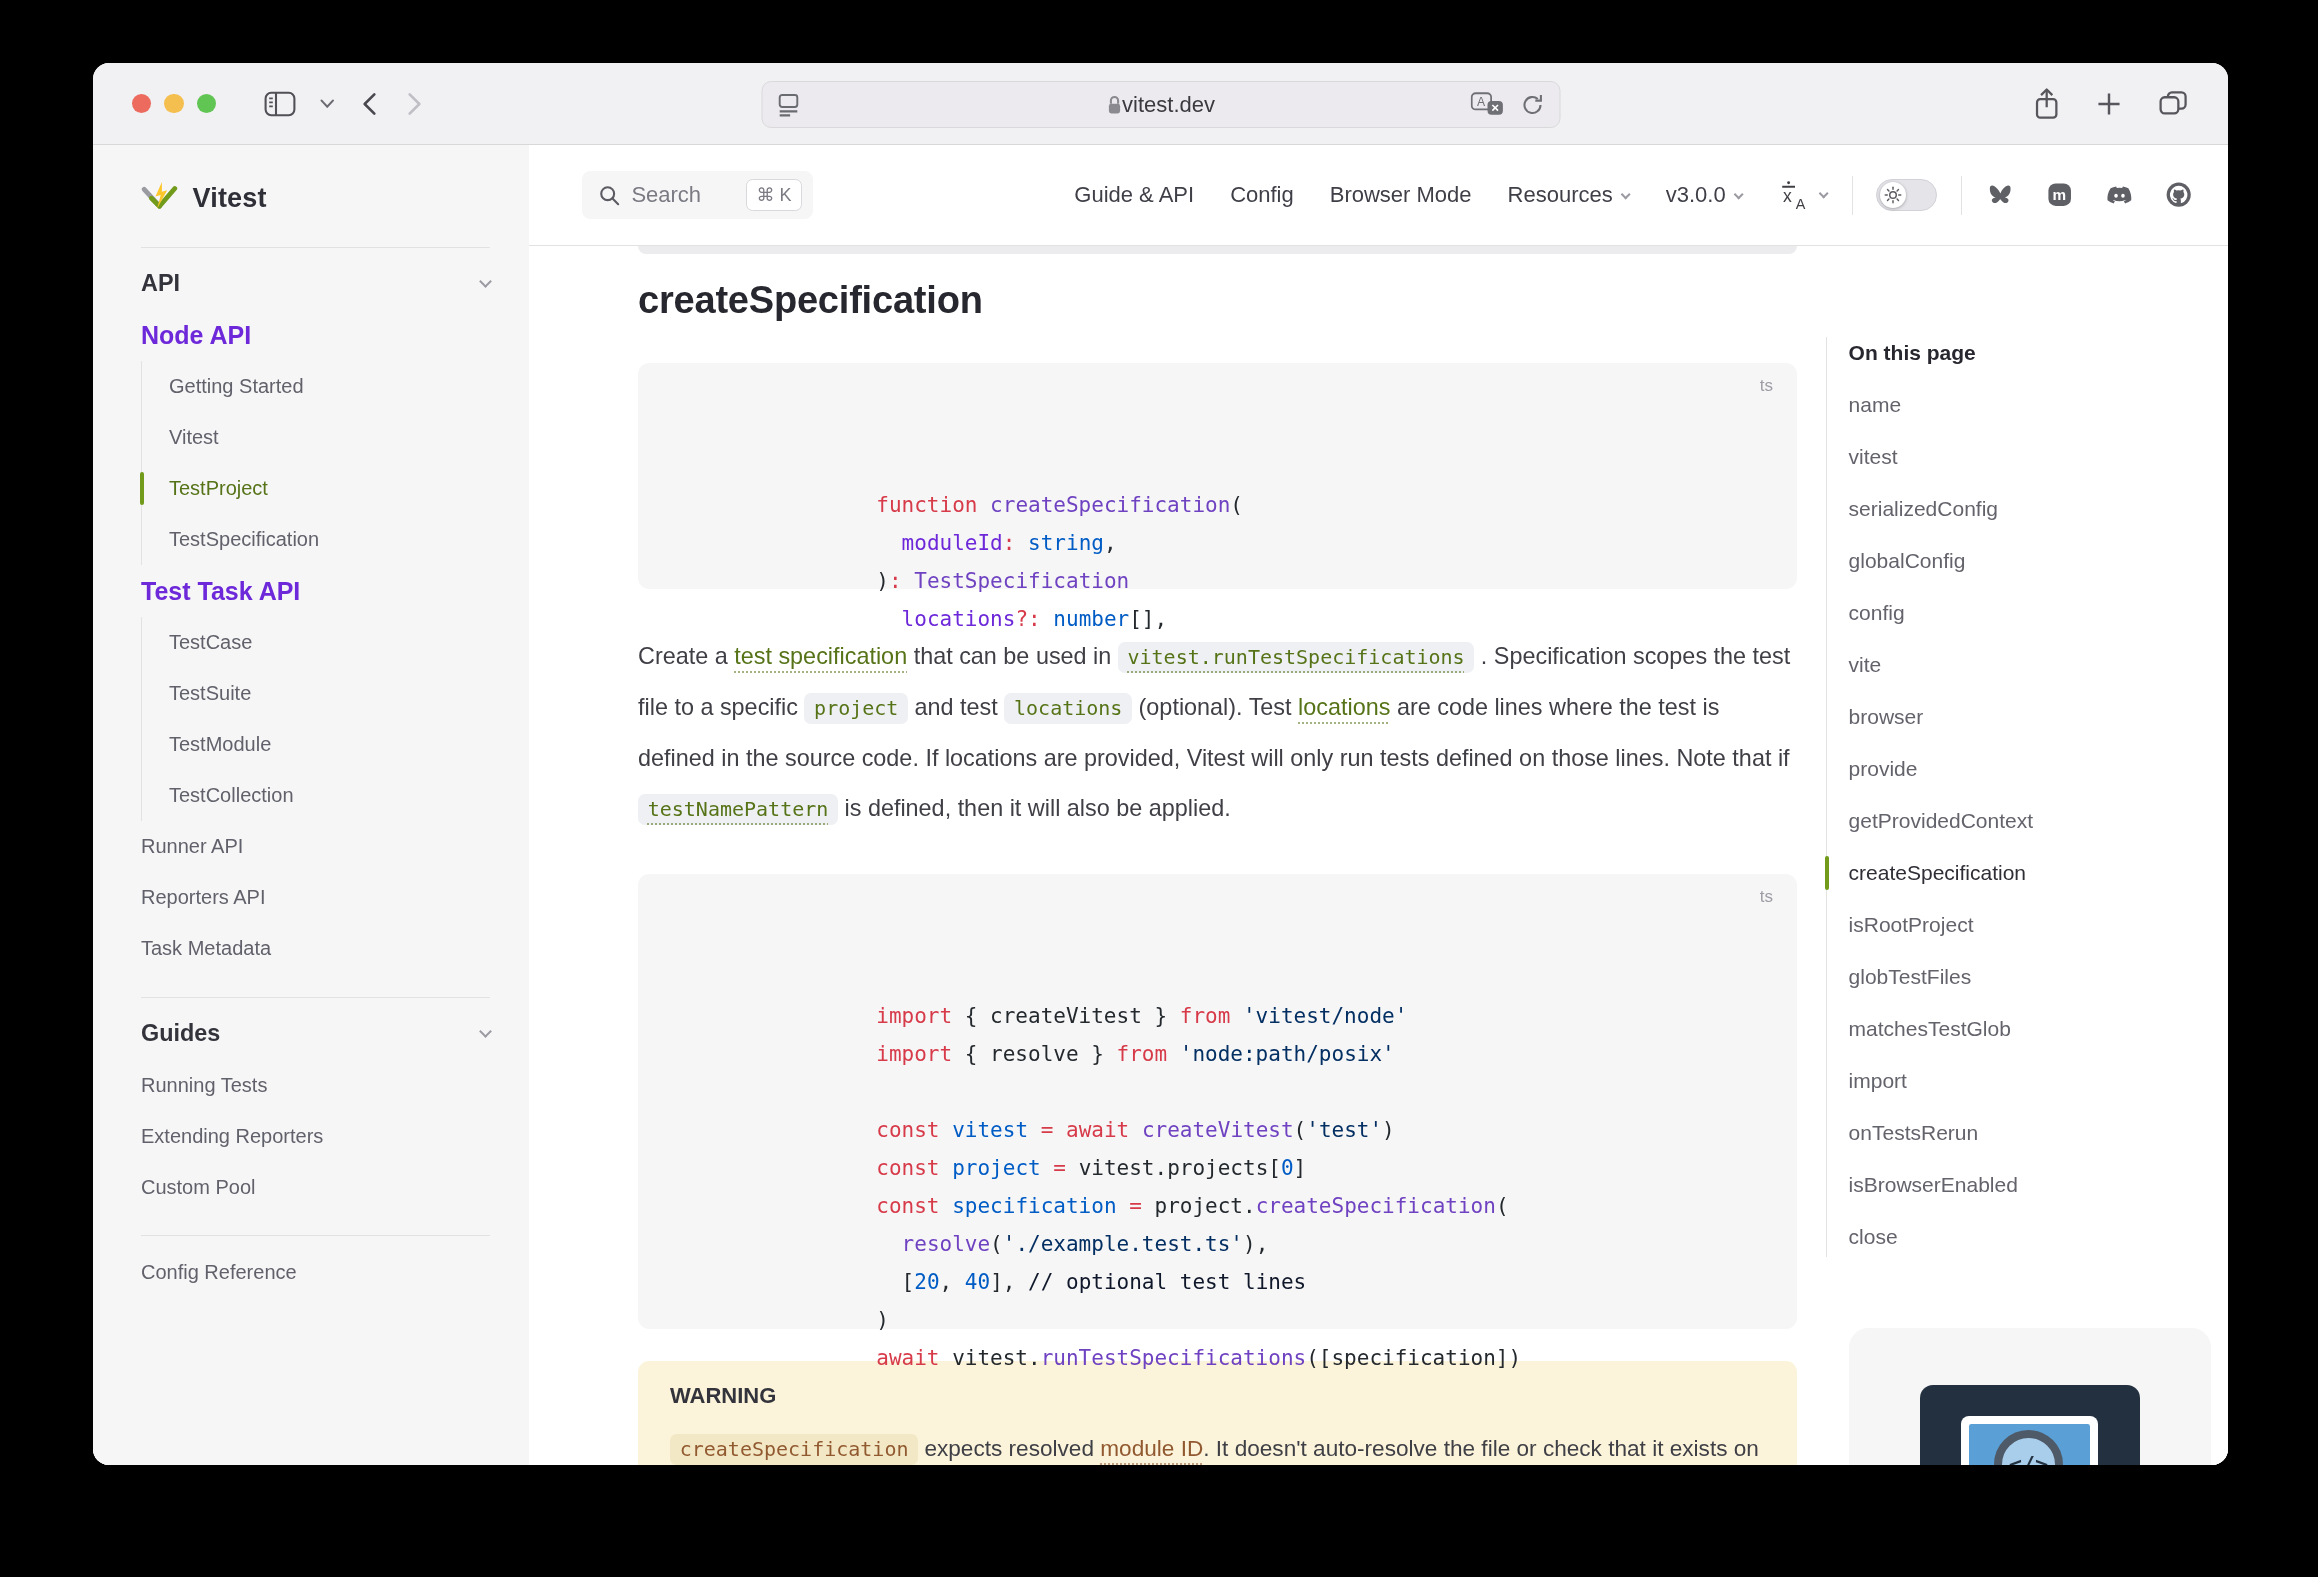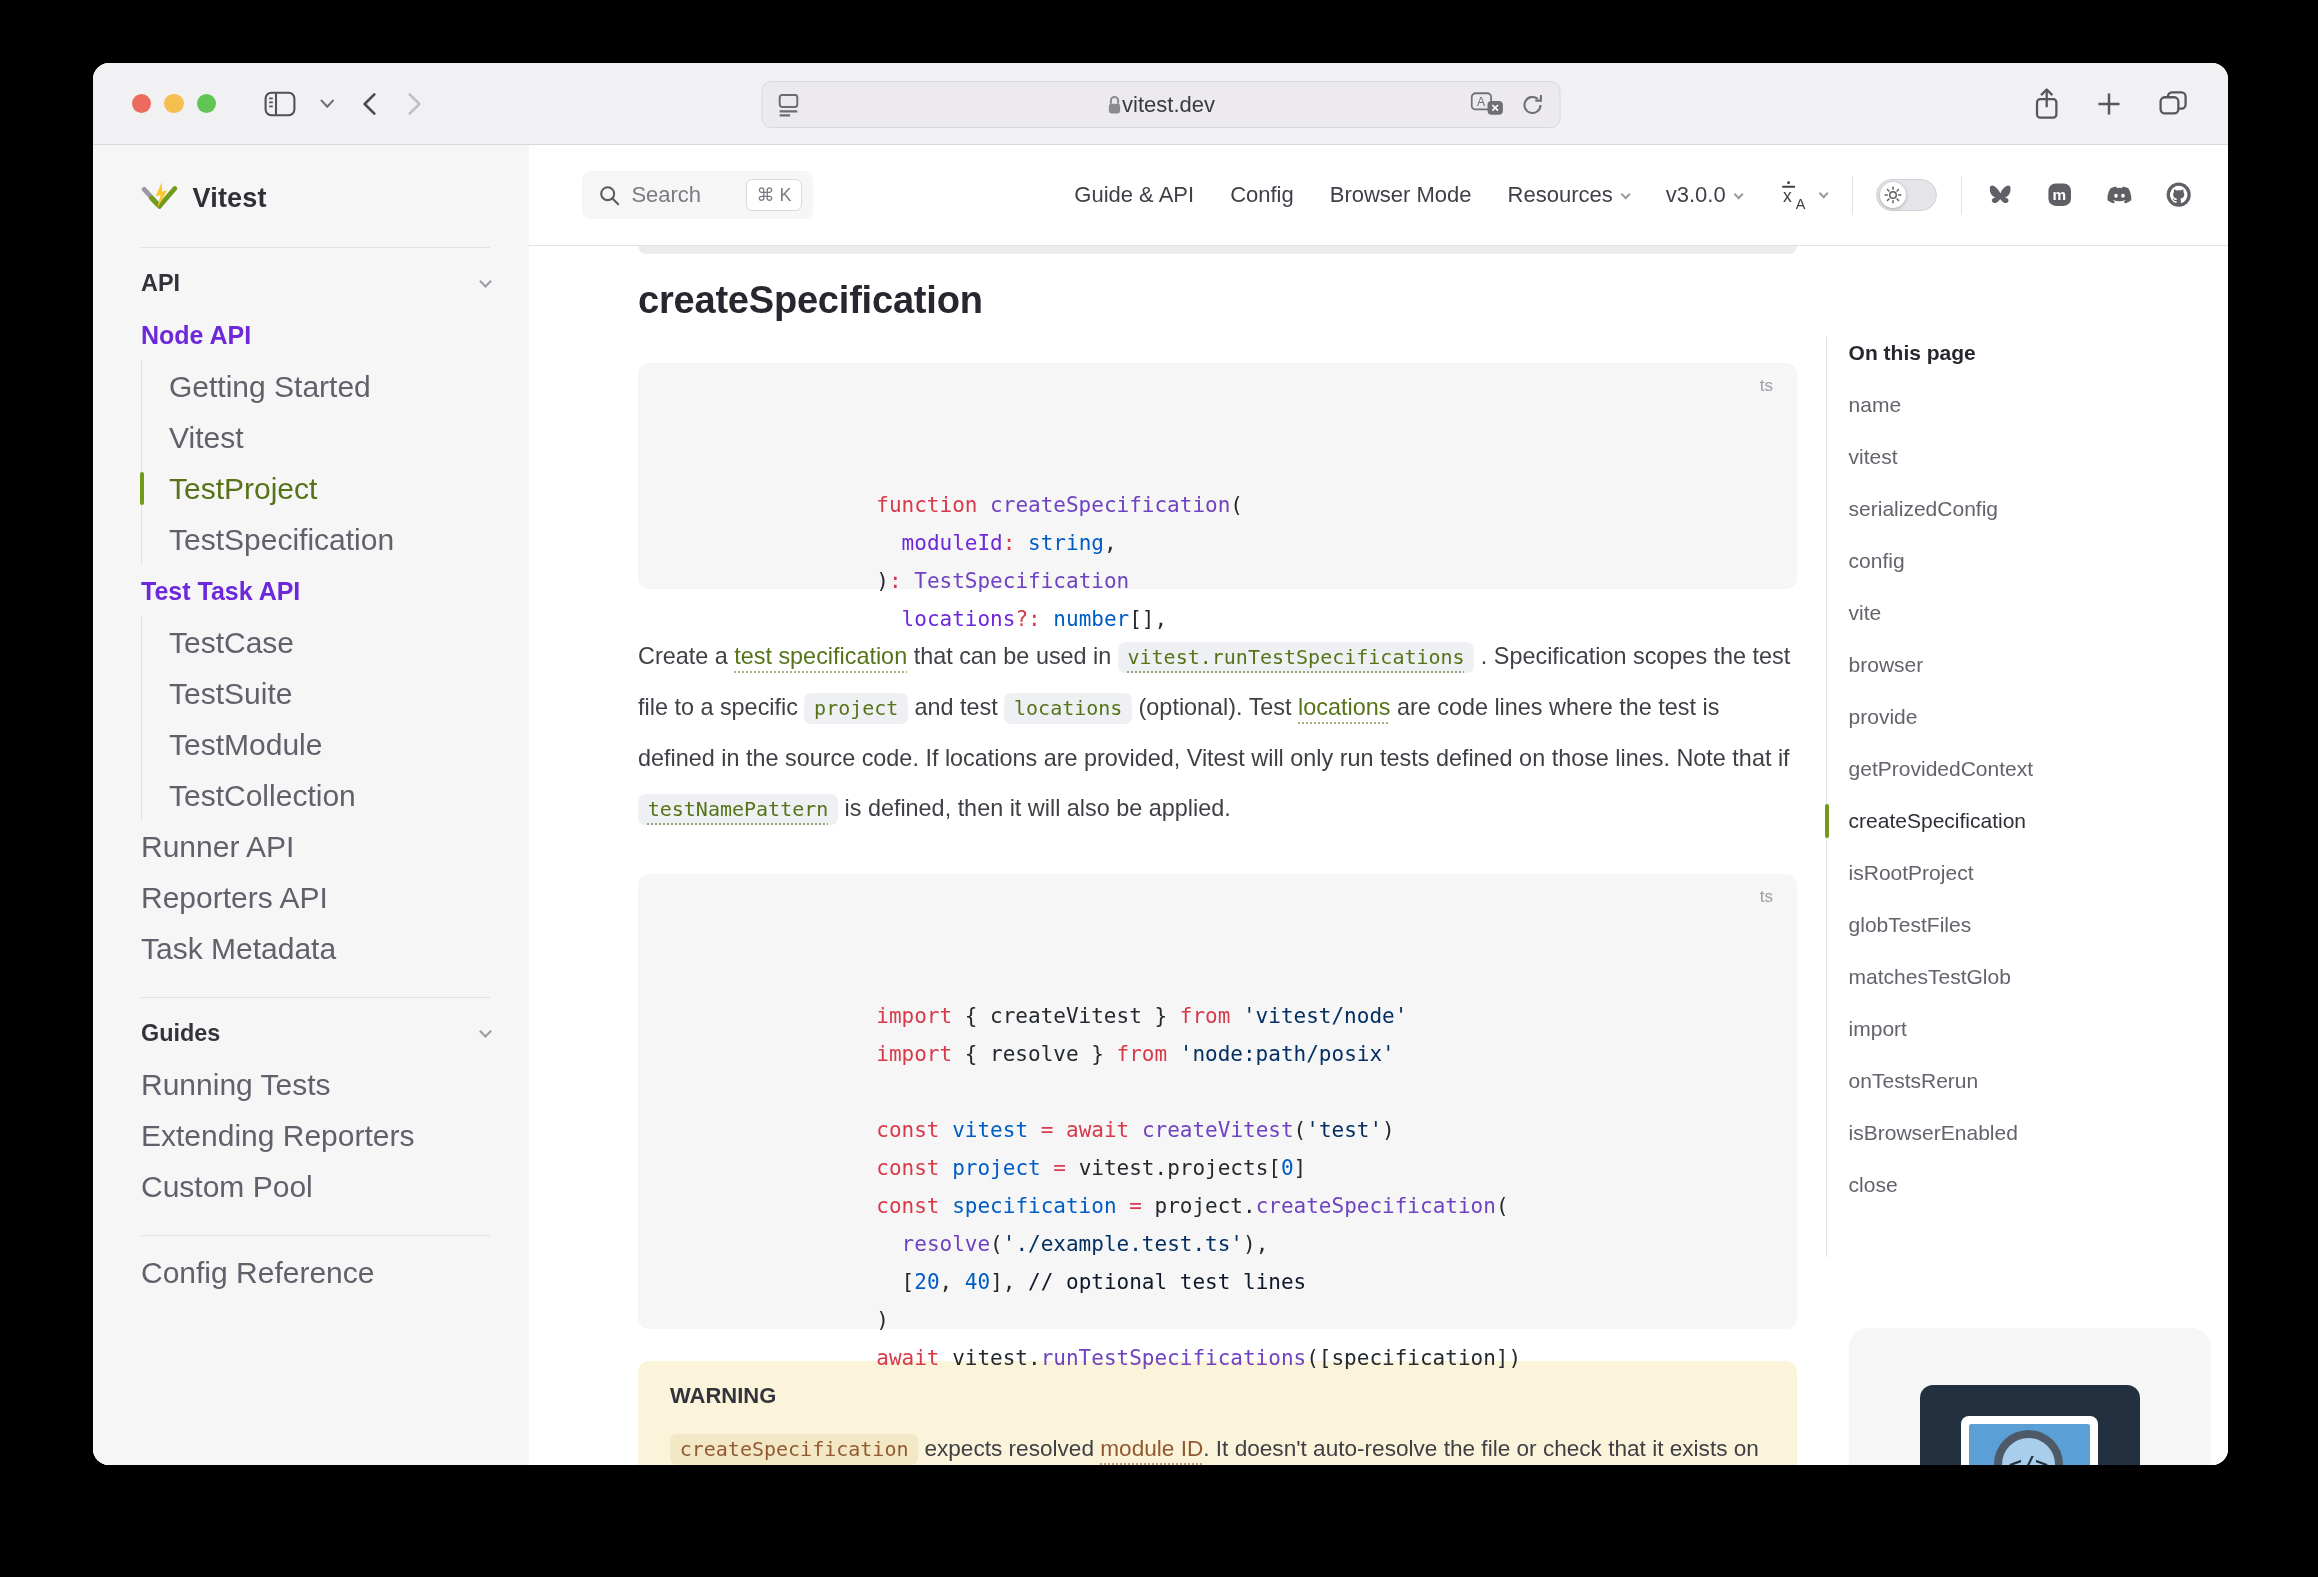--- a/index.html
+++ b/index.html
@@ -34,21 +34,21 @@
   
   .sidebar { position:absolute; left:0; top:0; bottom:0; width:436px; background:#f6f6f7; padding:0 39px 0 48px; }
   .logo-row { display:flex; align-items:center; gap:14.5px; margin-top:31px; height:45px; }
   .logo-text { font-size:27px; font-weight:700; color:#2f2f38; letter-spacing:0.2px; }
   .sb-divider { height:0.8px; background:#e2e2e3; margin-top:26px; }
   .sb-sect-row { display:flex; align-items:center; justify-content:space-between; height:52px; margin-top:9.7px;
                  font-size:23.4px; font-weight:700; color:#33333c; cursor:pointer; }
   .sb-heading { height:52px; display:flex; align-items:center; font-size:25px; font-weight:600; color:#6d28d9; }
   ul { list-style:none; }
   .sb-group { border-left:0.8px solid #e2e2e3; padding-left:27px; }
-  .sb-item { position:relative; height:51px; display:flex; align-items:center; font-size:30px; font-weight:500;
+  .sb-item { position:relative; height:51px; display:flex; align-items:center; font-size:20px; font-weight:500;
              color:#61616b; cursor:pointer; }
   .sb-group .sb-item.active { color:#567317; }
   .sb-group .sb-item.active::before { content:''; position:absolute; left:-29px; top:9px; width:4px; height:33px;
              background:#729b1b; border-radius:2.4px; }
   .sb-plain .sb-item { padding-left:0; }
   .chev { width:9px; height:9px; border-right:2.4px solid #9a9aa2; border-bottom:2.4px solid #9a9aa2;
           transform:rotate(45deg); display:inline-block; margin-left:9.7px; margin-bottom:3.2px; }
 
   
   .siteheader { position:absolute; left:436px; right:0; top:0; height:101px; background:#fff;
@@ -472,20 +472,23 @@
           <li class="toc-item">
                 <span>name</span>
               </li>
               <li class="toc-item">
                 <span>vitest</span>
               </li>
               <li class="toc-item">
                 <span>serializedConfig</span>
               </li>
               <li class="toc-item">
+                <span>globalConfig</span>
+              </li>
+              <li class="toc-item">
                 <span>config</span>
               </li>
               <li class="toc-item">
                 <span>vite</span>
               </li>
               <li class="toc-item">
                 <span>browser</span>
               </li>
               <li class="toc-item">
                 <span>provide</span>

